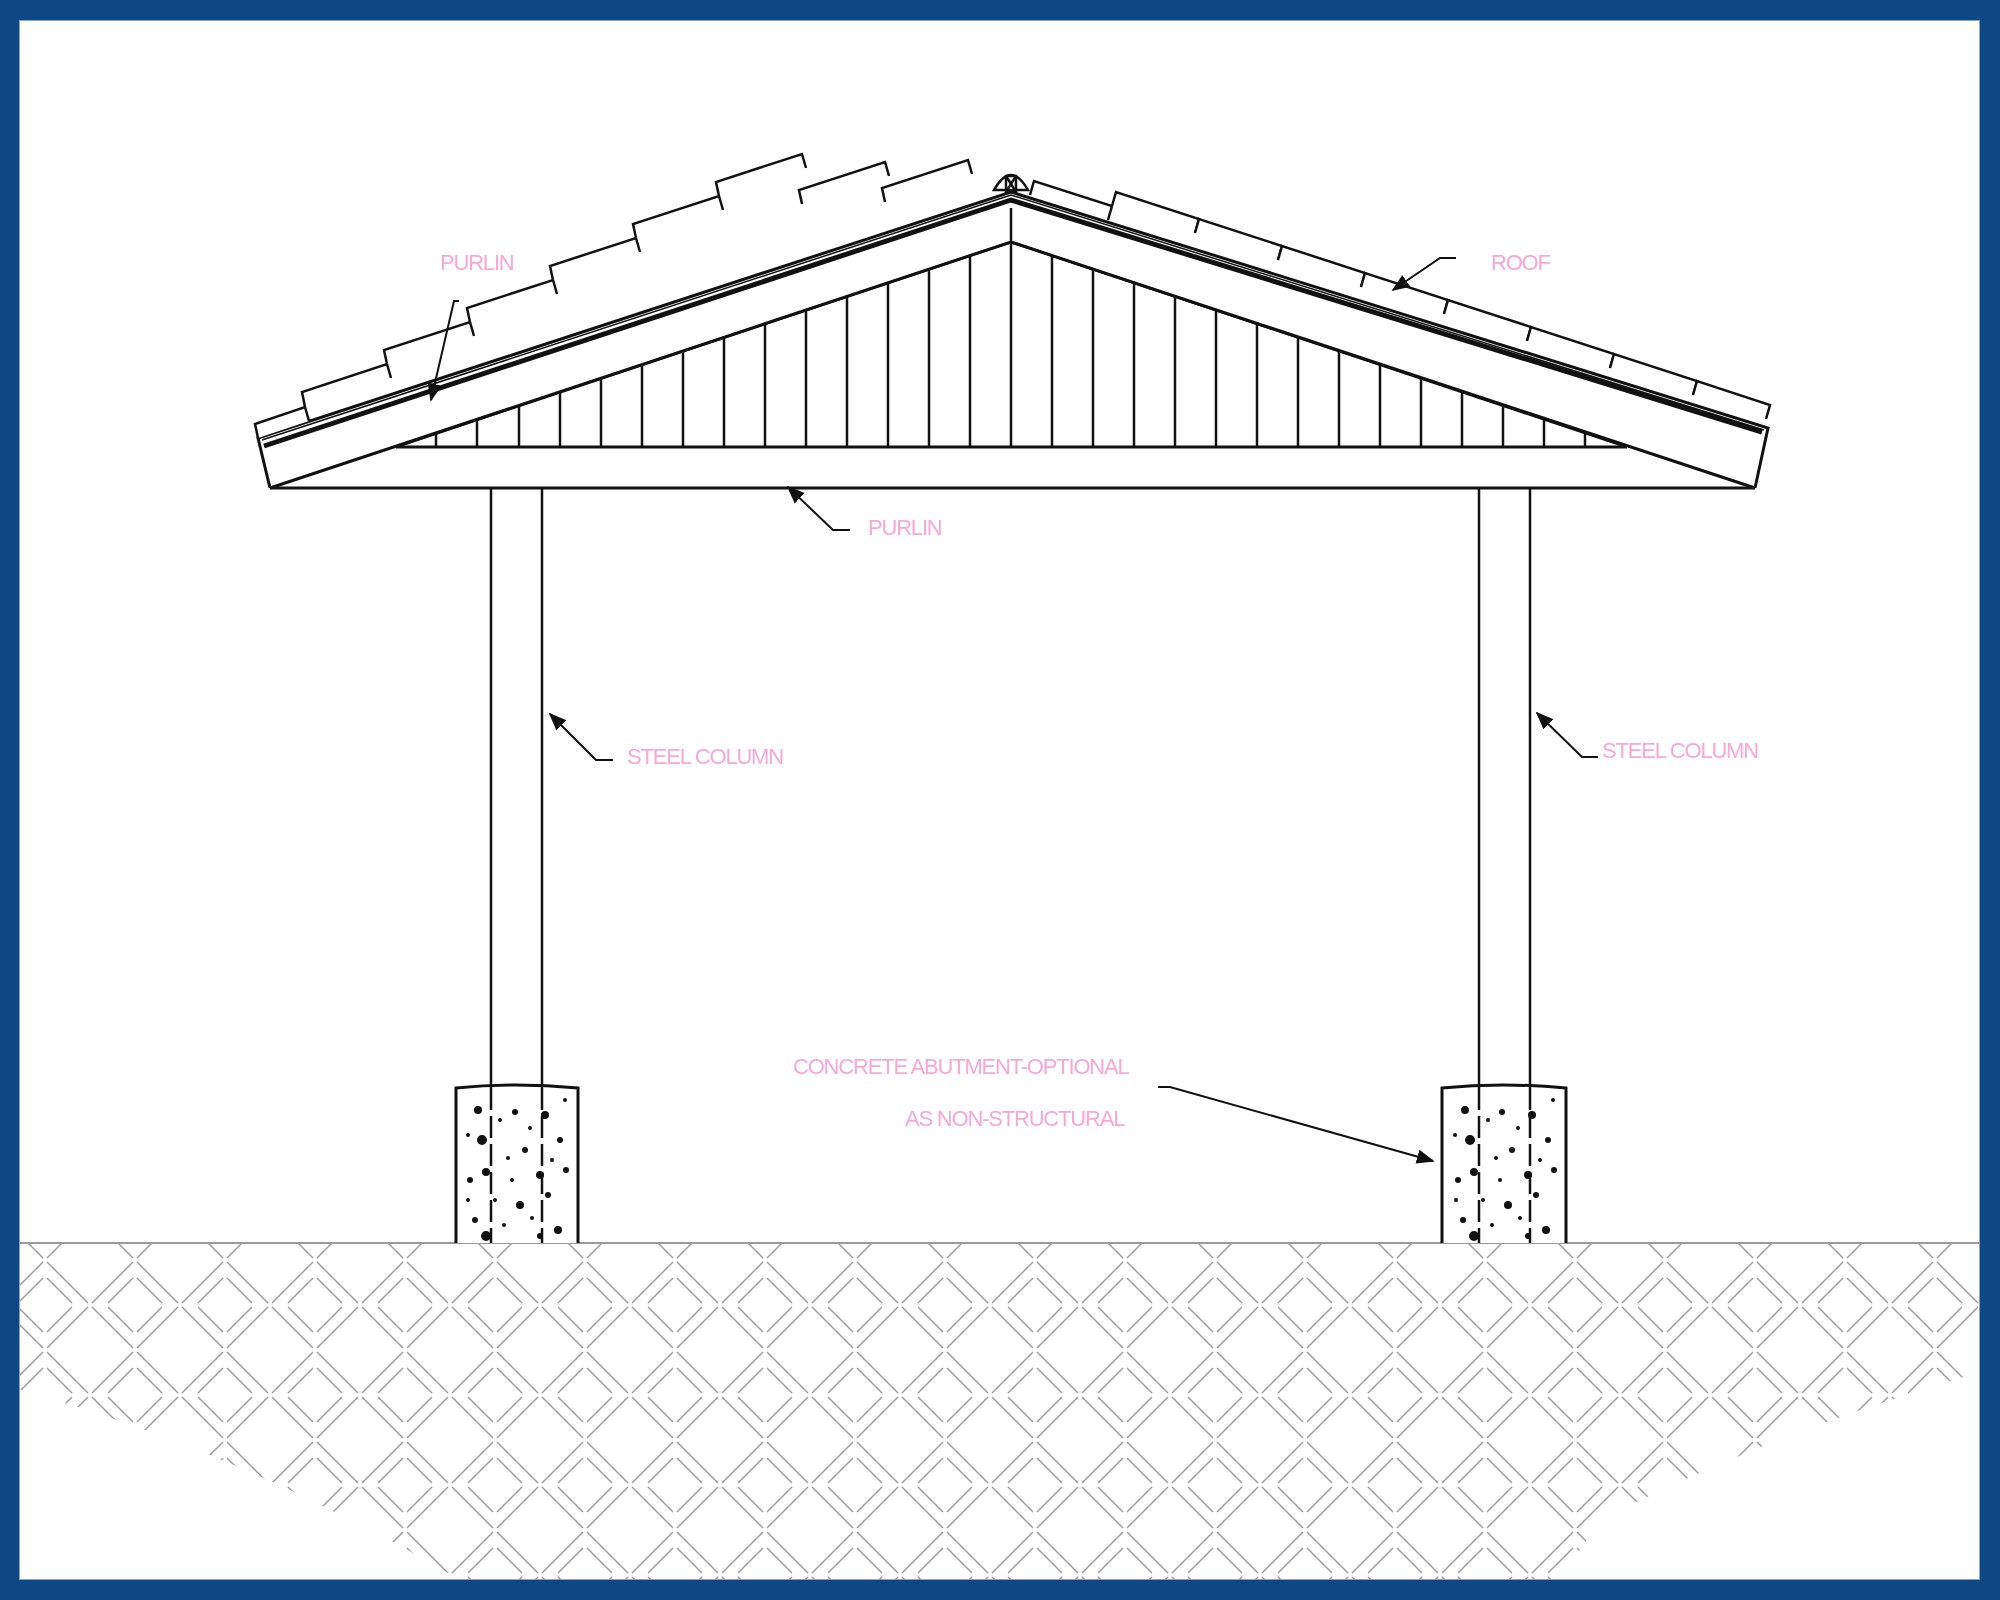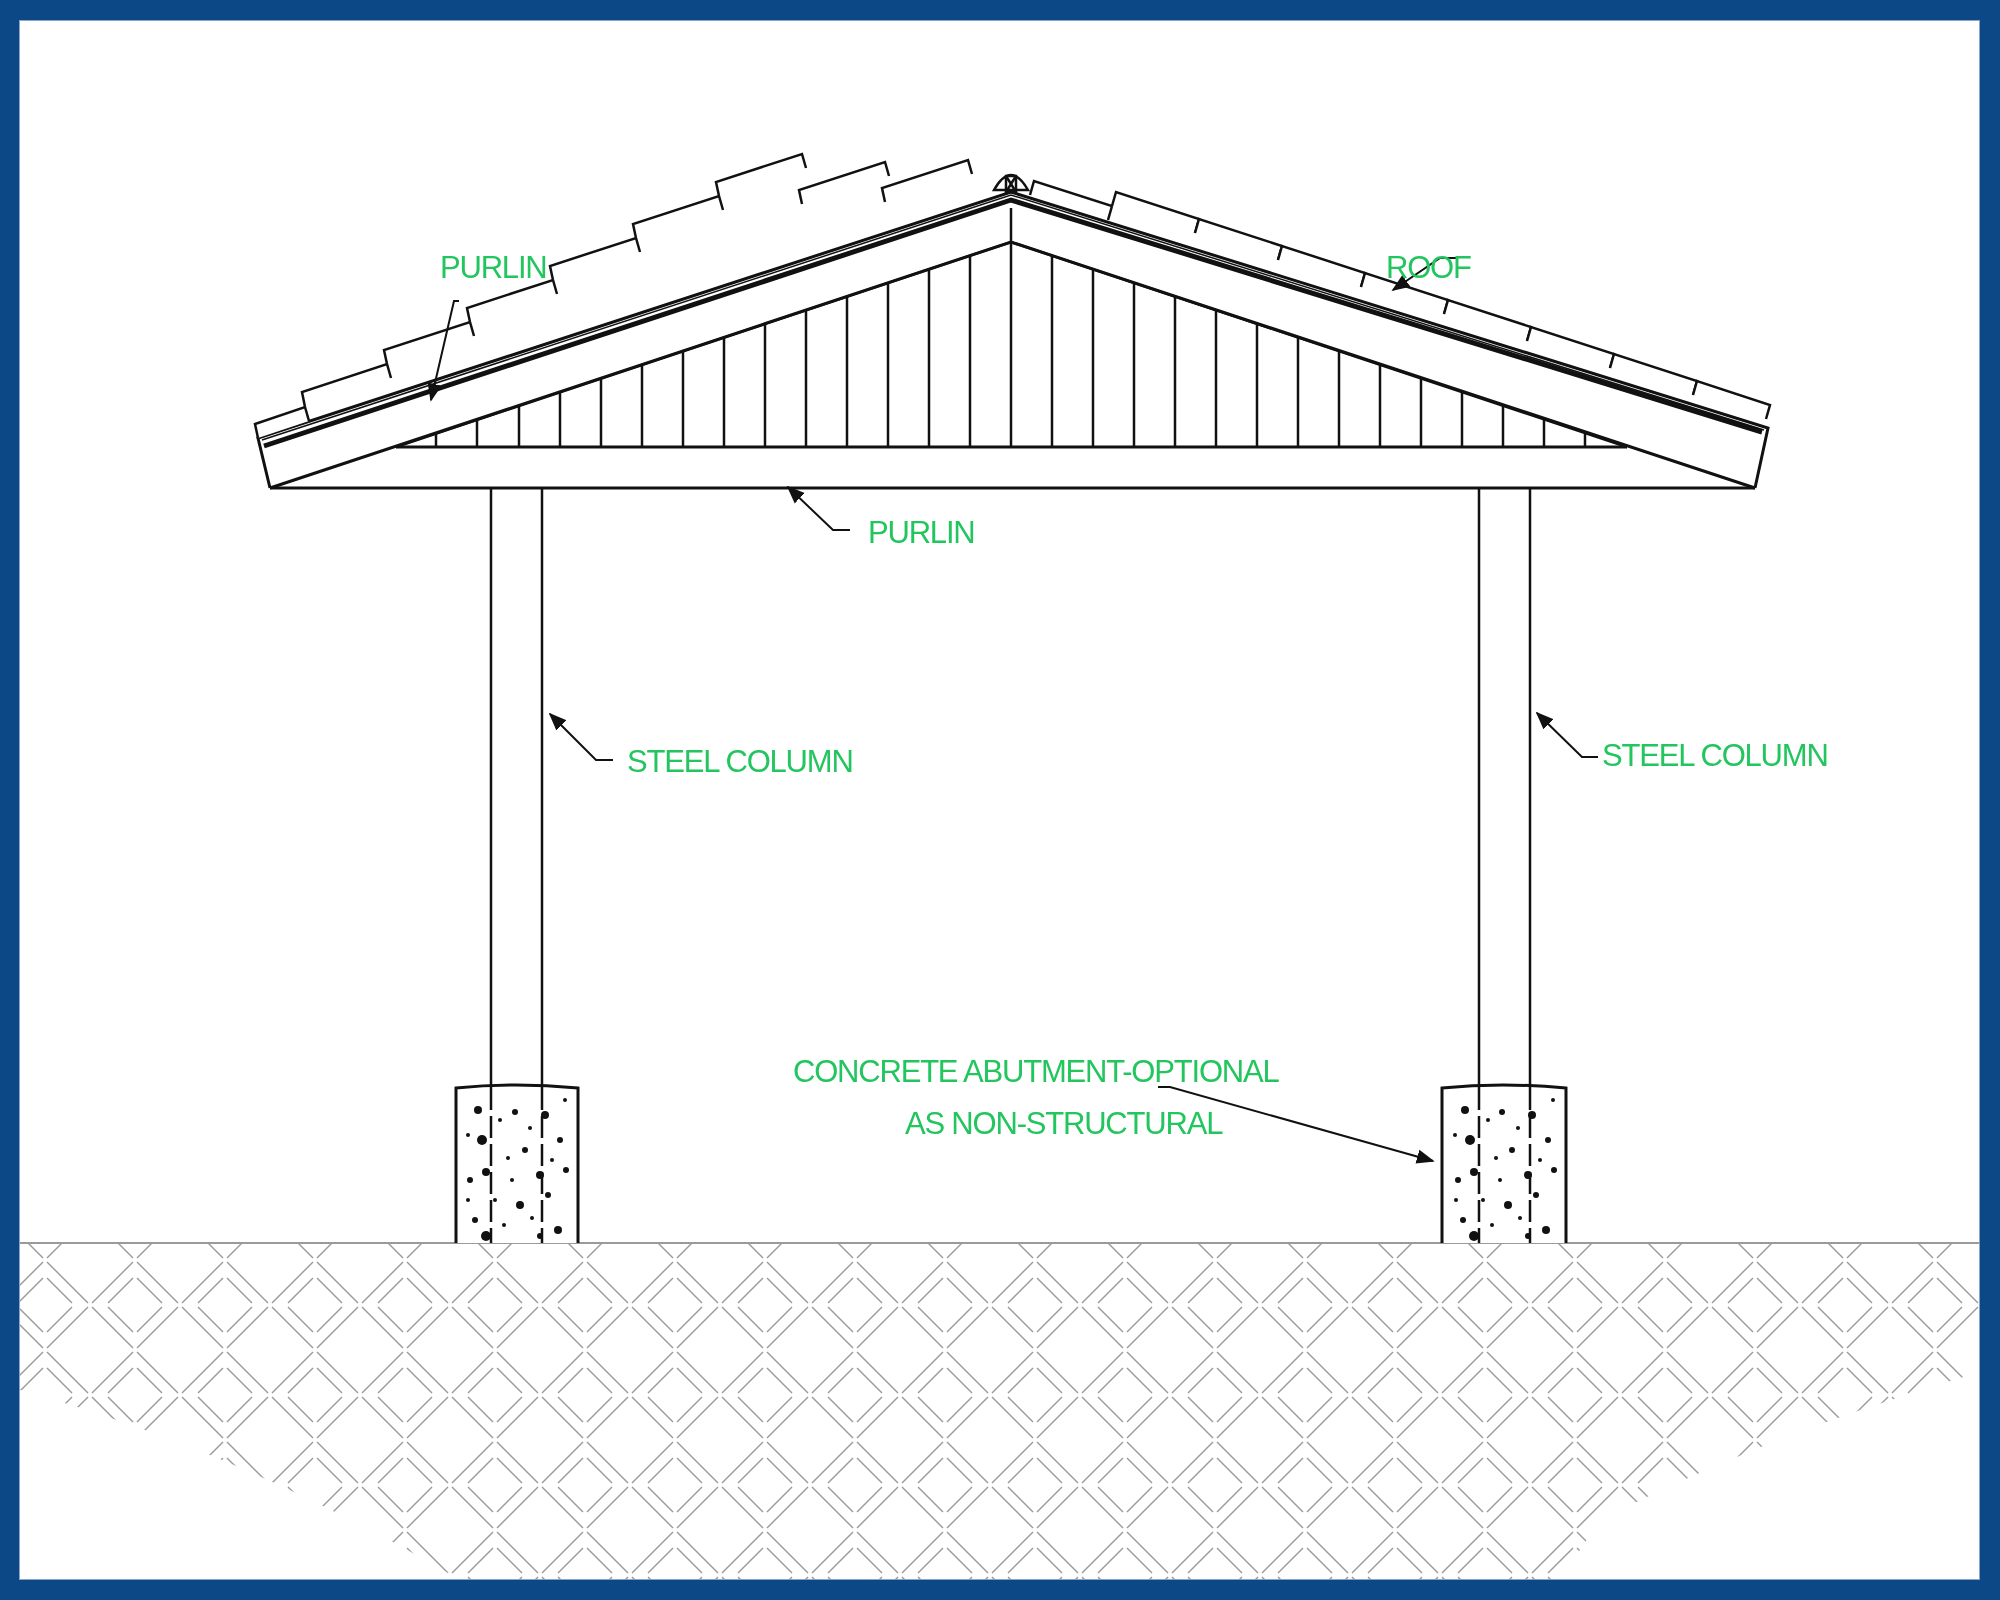--- a/index.html
+++ b/index.html
@@ -12,22 +12,22 @@
     position: absolute; left: 19px; top: 20px;
     width: 1961px; height: 1560px;
     background: #ffffff;
     border: 1px solid #8aa5c8;
     box-sizing: border-box;
   }
   svg.drawing { position: absolute; left: 0; top: 0; }
   .label {
     position: absolute;
     font-family: "Liberation Sans", sans-serif;
-    font-size: 31px;
-    color: #22c55e;
+    font-size: 22px;
+    color: #f9a8d4;
     letter-spacing: -1.2px;
     white-space: nowrap;
     line-height: 1;
   }
 </style>
 </head>
 <body>
 
 <div class="frame"></div>
 
@@ -226,18 +226,18 @@
   </g>
   <g stroke="#111" stroke-width="2" fill="none">
     <polyline points="1598,757 1582,757 1537,713" marker-end="url(#arrow)"></polyline>
   </g>
   <g stroke="#111" stroke-width="2" fill="none">
     <polyline points="1158,1087 1170,1087 1433,1161" marker-end="url(#arrow)"></polyline>
   </g>
 </svg>
 
 <div class="label" style="left:440px; top:252px;">PURLIN</div>
-<div class="label" style="left:1386px; top:252px;">ROOF</div>
+<div class="label" style="left:1491px; top:252px;">ROOF</div>
 <div class="label" style="left:868px; top:517px;">PURLIN</div>
 <div class="label" style="left:627px; top:746px;">STEEL COLUMN</div>
 <div class="label" style="left:1602px; top:740px;">STEEL COLUMN</div>
 <div class="label" style="left:793px; top:1056px;">CONCRETE ABUTMENT-OPTIONAL</div>
 <div class="label" style="left:905px; top:1108px;">AS NON-STRUCTURAL</div>
 
 </body></html>

